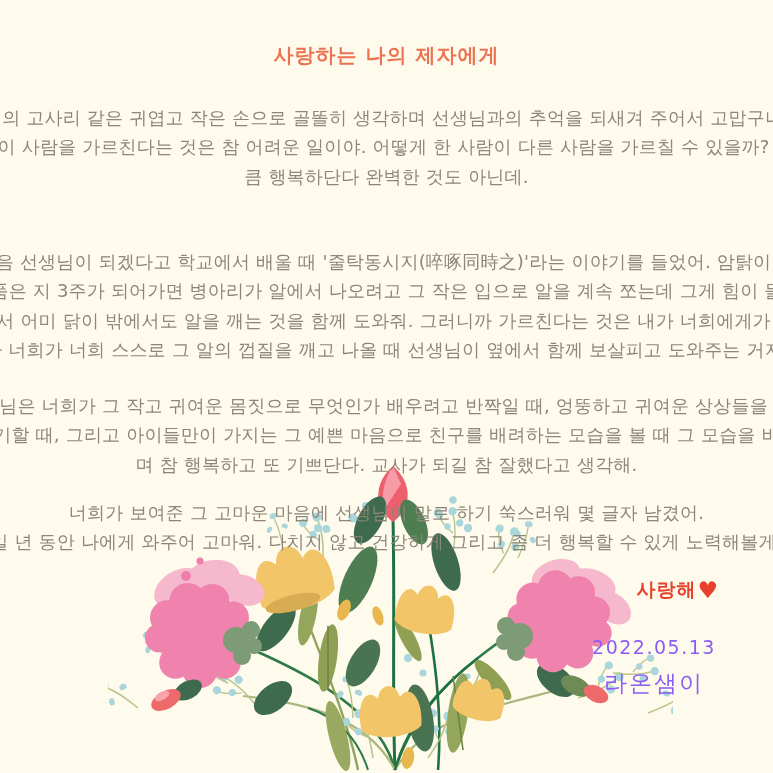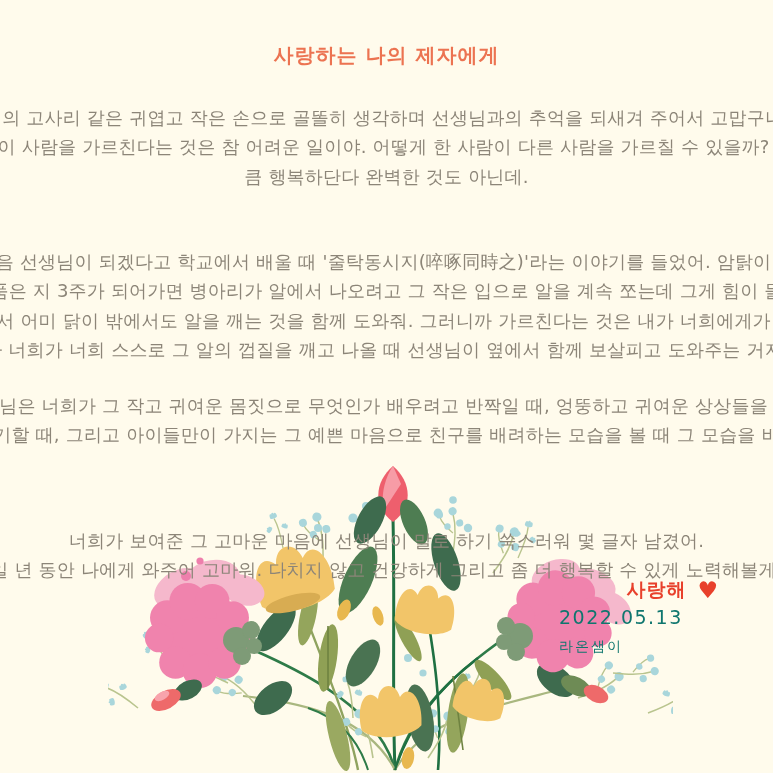--- a/index.html
+++ b/index.html
@@ -24,33 +24,33 @@
     font-size:18px;letter-spacing:0.2px;
   }
   .para .line{
     height:29.5px;
     display:flex;align-items:center;justify-content:center;
     white-space:nowrap;
   }
   .p1{top:103px;}
   .p2{top:247px;}
   .p3{top:391px;}
-  .p4{top:526px;}
+  .p4{top:498px;}
   .love{
     position:absolute;top:577px;right:70px;z-index:3;
     color:#E8402B;font-size:19px;font-weight:bold;letter-spacing:1px;
-    display:flex;align-items:center;gap:11px;
+    display:flex;align-items:center;gap:1px;
   }
   .love .heart{font-size:23px;line-height:1;}
   .sign-block{
-    position:absolute;top:606px;right:40px;width:190px;z-index:3;
-    color:#0f766e;
+    position:absolute;top:636px;right:40px;width:190px;z-index:3;
+    color:#8b5cf6;text-align:center;
   }
   .date{font-size:19px;letter-spacing:1.5px;}
-  .signature{margin-top:10px;font-size:14px;letter-spacing:2px;}
+  .signature{margin-top:10px;font-size:23px;letter-spacing:2px;}
   .bouquet{
     position:absolute;left:108px;top:458px;z-index:1;
   }
 </style>
 </head>
 <body>
 
 <div class="page">
 
   <div class="title">사랑하는 나의 제자에게</div>
@@ -212,20 +212,21 @@
   <div class="para p2">
     <div class="line">처음 선생님이 되겠다고 학교에서 배울 때 '줄탁동시지(啐啄同時之)'라는 이야기를 들었어. 암탉이 알</div>
     <div class="line">을 품은 지 3주가 되어가면 병아리가 알에서 나오려고 그 작은 입으로 알을 계속 쪼는데 그게 힘이 들어.</div>
     <div class="line">그래서 어미 닭이 밖에서도 알을 깨는 것을 함께 도와줘. 그러니까 가르친다는 것은 내가 너희에게가 아니</div>
     <div class="line">라 너희가 너희 스스로 그 알의 껍질을 깨고 나올 때 선생님이 옆에서 함께 보살피고 도와주는 거지.</div>
   </div>
 
   <div class="para p3">
     <div class="line">선생님은 너희가 그 작고 귀여운 몸짓으로 무엇인가 배우려고 반짝일 때, 엉뚱하고 귀여운 상상들을 마구</div>
     <div class="line">이야기할 때, 그리고 아이들만이 가지는 그 예쁜 마음으로 친구를 배려하는 모습을 볼 때 그 모습을 바라보</div>
+    <div class="line">며 참 행복하고 또 기쁘단다. 교사가 되길 참 잘했다고 생각해.</div>
   </div>
 
   <div class="para p4">
     <div class="line">너희가 보여준 그 고마운 마음에 선생님이 말로 하기 쑥스러워 몇 글자 남겼어.</div>
     <div class="line">일 년 동안 나에게 와주어 고마워. 다치지 않고 건강하게 그리고 좀 더 행복할 수 있게 노력해볼게.</div>
   </div>
 
   <div class="love">
     <span>사랑해</span>
     <span class="heart">♥</span>

